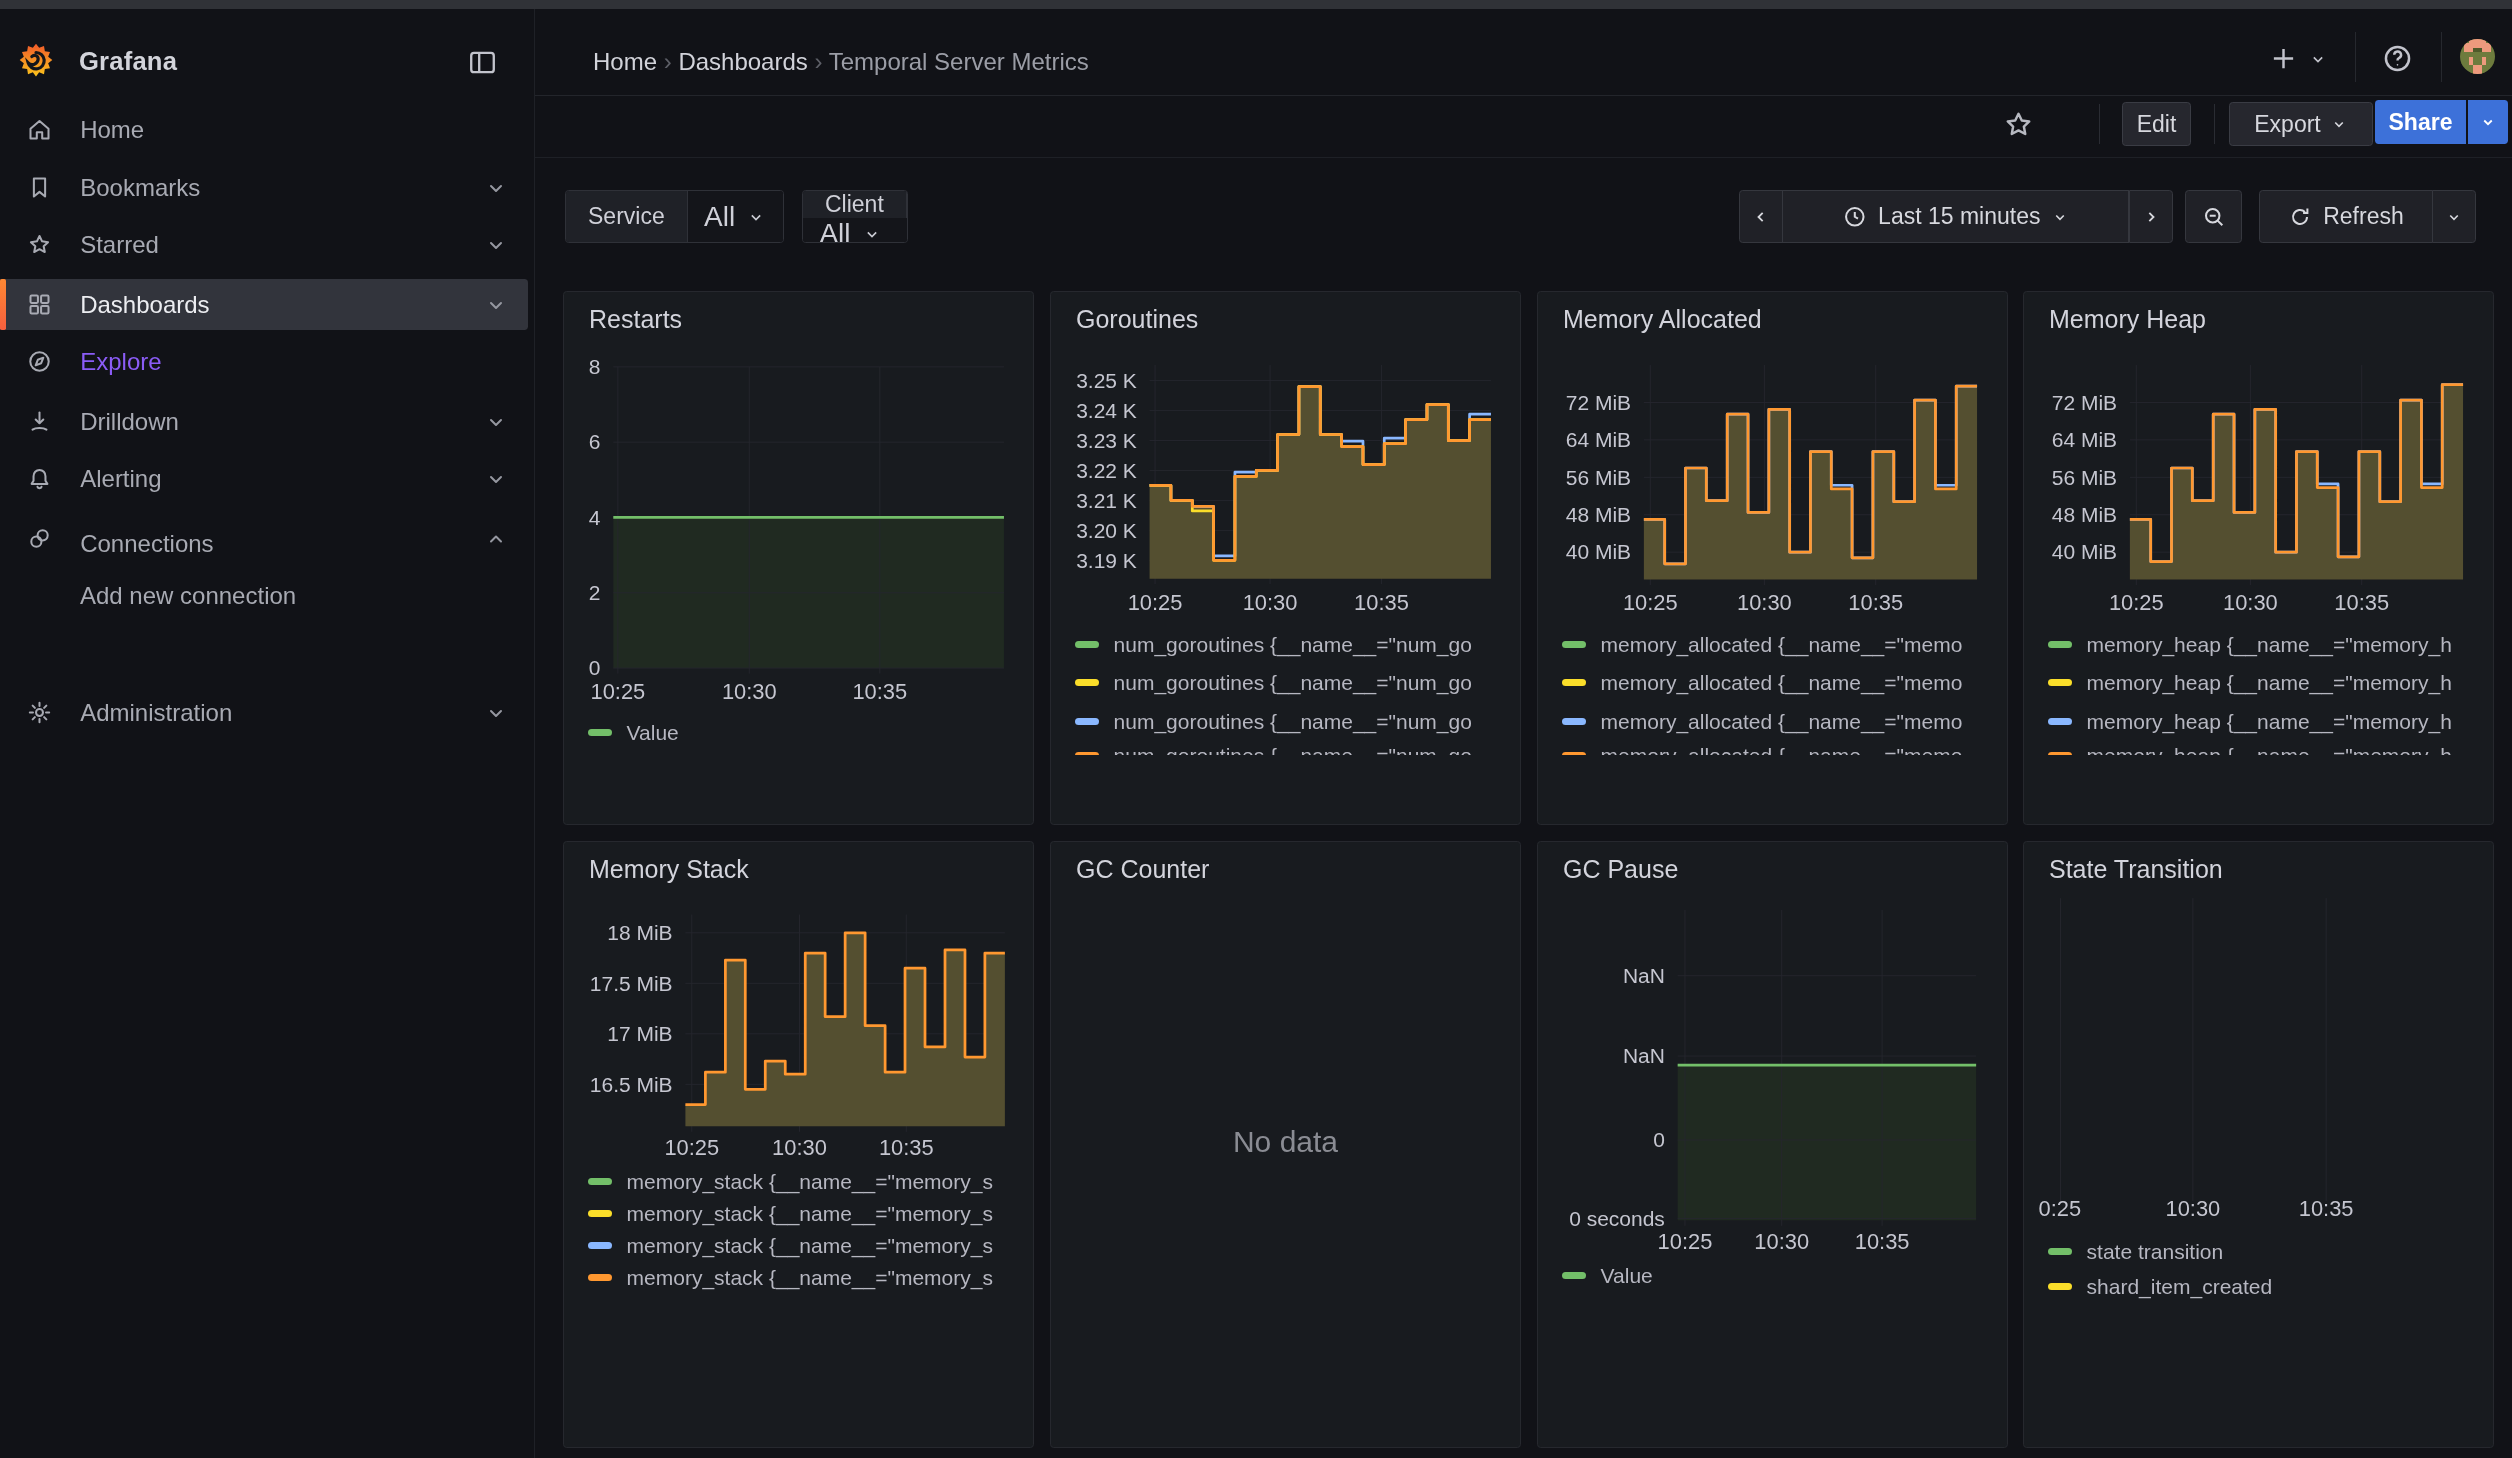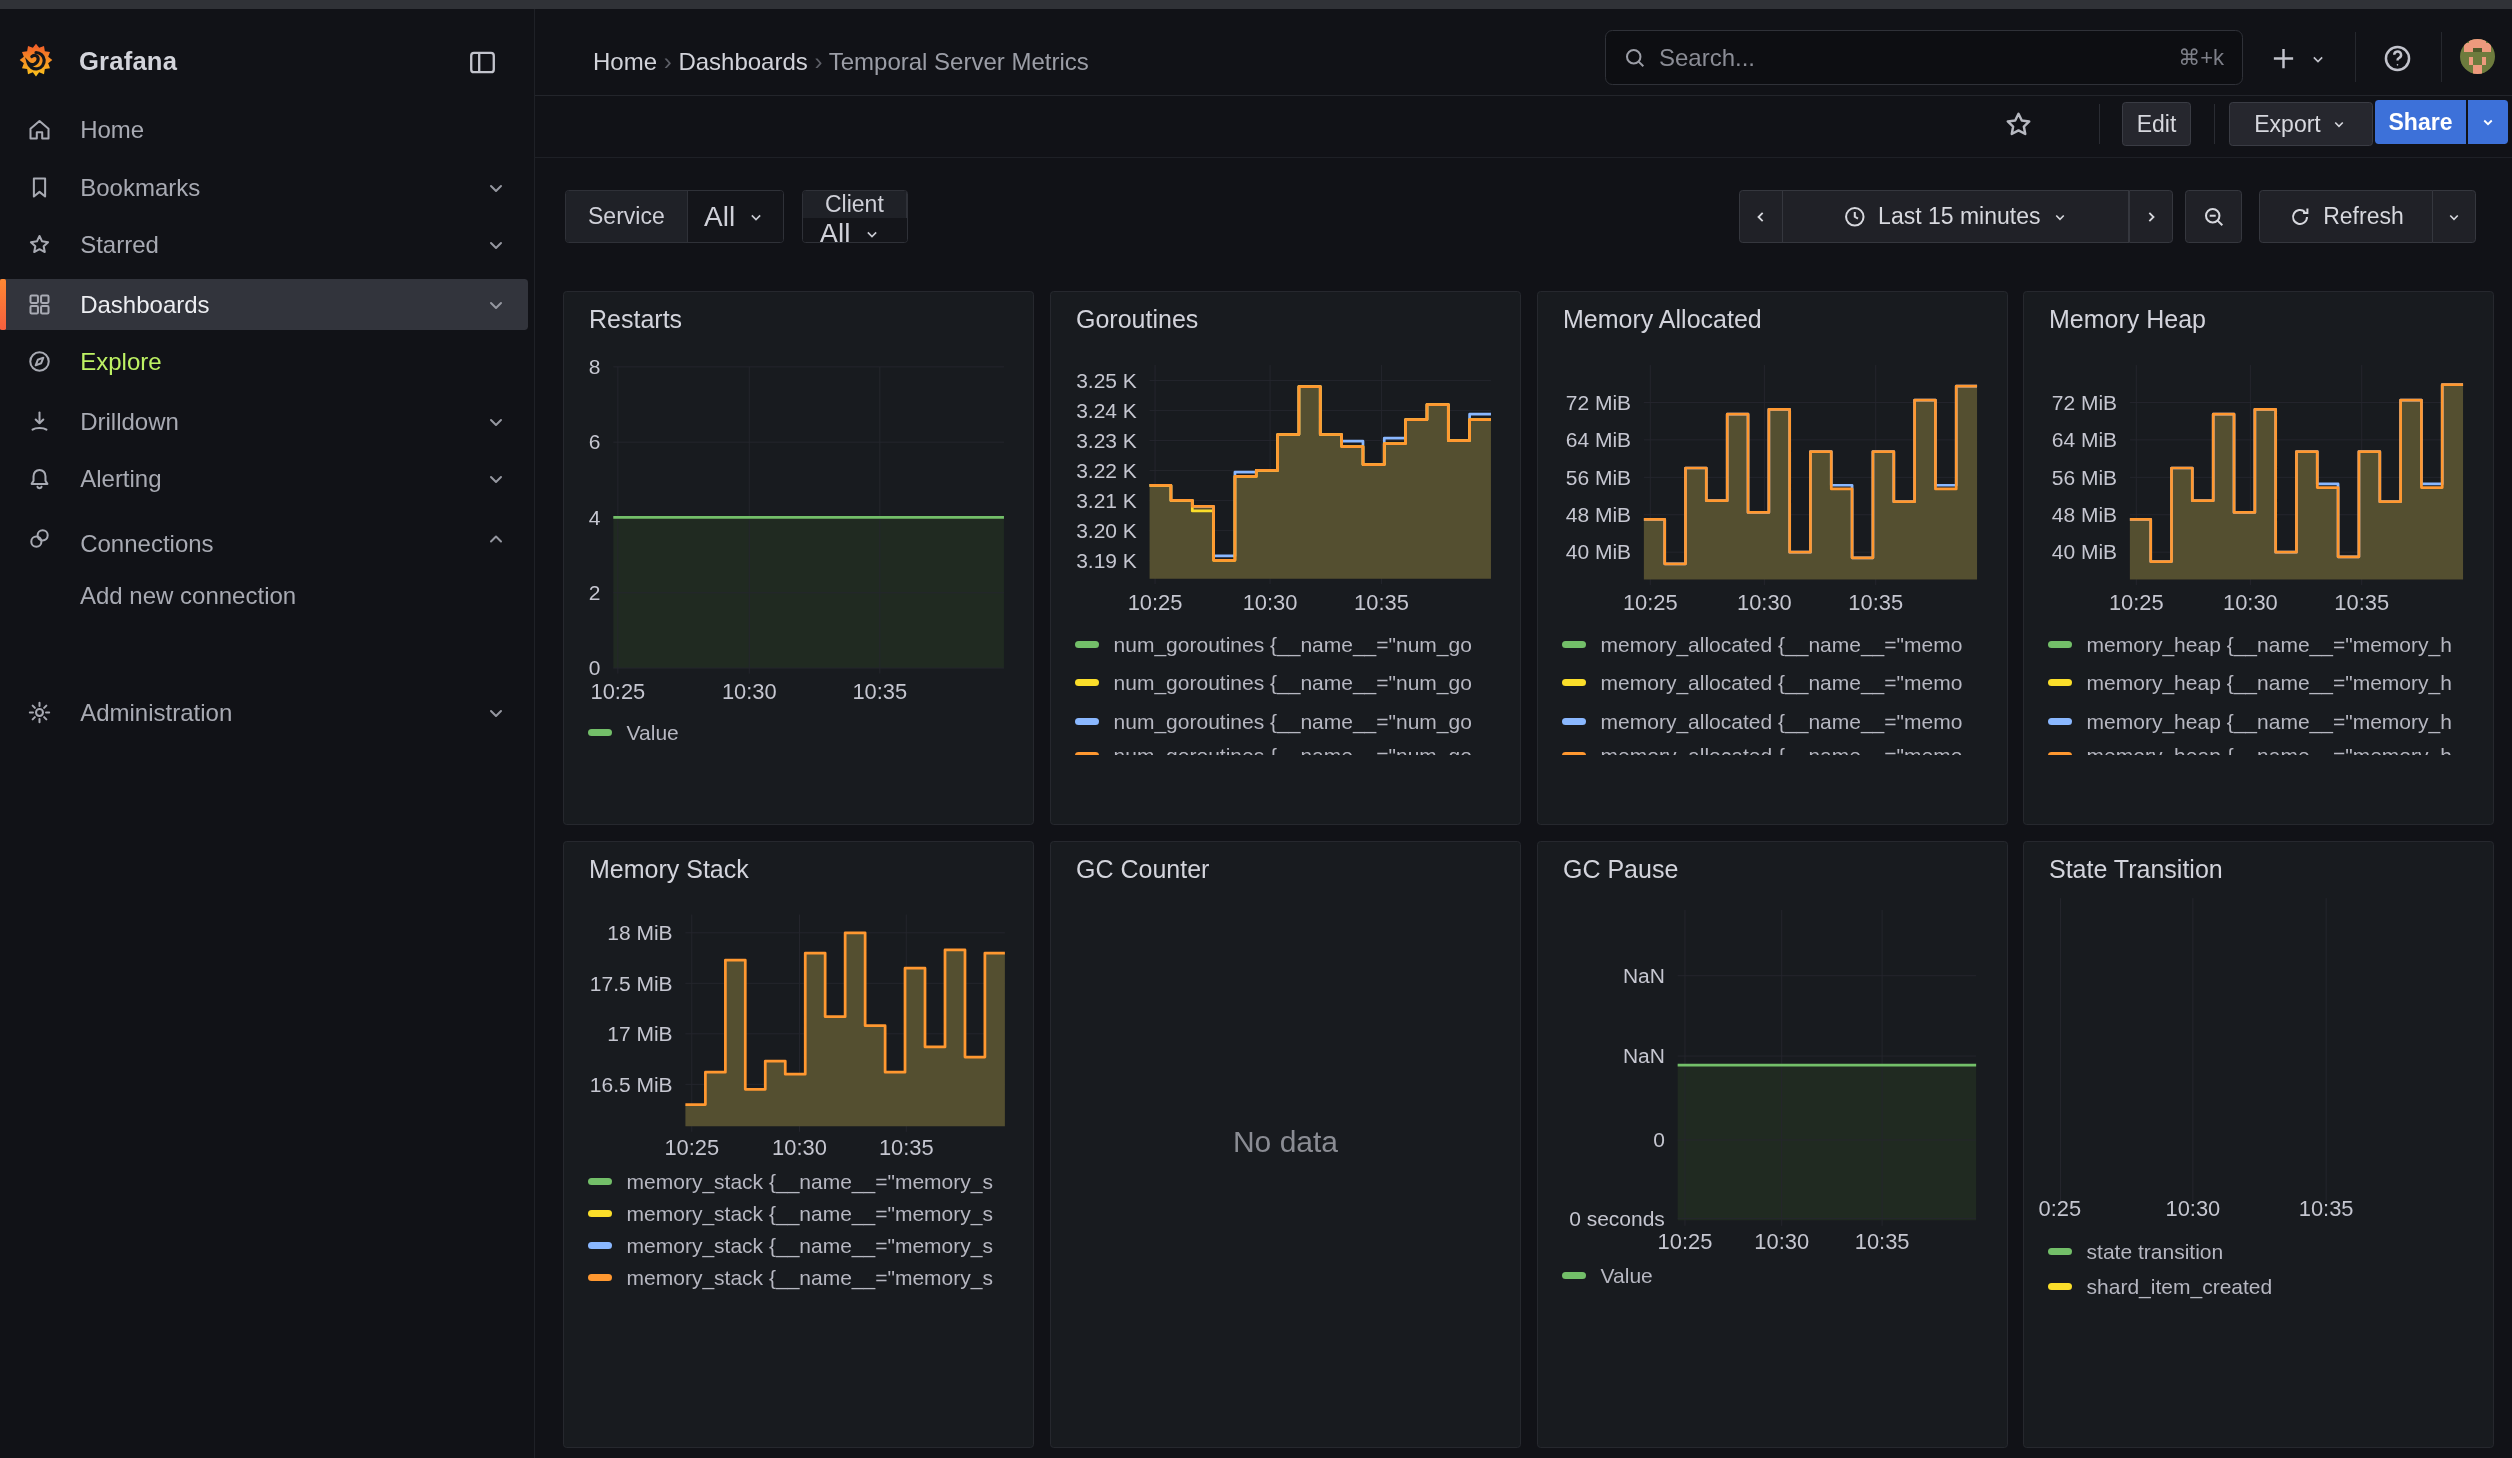--- a/index.html
+++ b/index.html
@@ -80,30 +80,20 @@
     </span>
 
     <nav class="abs crumb" style="left:593px;">
       <span class="crumb-link">Home</span>
       <span class="crumb-sep"> › </span>
       <span class="crumb-link">Dashboards</span>
       <span class="crumb-sep"> › </span>
       <span class="crumb-current">Temporal Server Metrics</span>
     </nav>
 
-    <div class="abs search">
-      <span style="margin:0 9px 0 16.4px;color:#9b9da6;">
-        <svg width="25.6" height="25.6" viewBox="0 0 24 24" fill="none" stroke="currentColor" stroke-width="1.9">
-          <circle cx="11" cy="11" r="6.3"></circle>
-            <path d="M15.6 15.6 L20 20"></path>
-        </svg>
-      </span>
-      <input placeholder="Search..." style="">
-      <span class="kbd">⌘+k</span>
-    </div>
 
     <span class="abs hdr-icon" style="left:2267px;top:33px;">
       <svg width="33" height="33" viewBox="0 0 24 24" fill="none" stroke="currentColor" stroke-width="1.8">
           <path d="M12 5 V19 M5 12 H19"></path>
         </svg>
     </span>
     <span class="abs hdr-icon" style="left:2308px;top:40px;">
       <svg width="20" height="20" viewBox="0 0 24 24" fill="none" stroke="currentColor" stroke-width="2">
           <path d="M7 10 L12 15 L17 10"></path>
         </svg>
@@ -184,21 +174,21 @@
           </svg>
         </span>
       </div>
       <div class="abs" style="left: 0px; top: 240px; width: 528px; height: 51px; display: flex; align-items: center; cursor: pointer;">
         <span style="margin-left:25.6px;width:29px;color:#a8aab3;display:flex;">
           <svg width="27" height="27" viewBox="0 0 24 24" fill="none" stroke="currentColor" stroke-width="1.8" stroke-linejoin="round" stroke-linecap="round">
             <circle cx="12" cy="12" r="8.2"></circle>
             <path d="M15.4 8.6 L13.5 13.5 L8.6 15.4 L10.5 10.5 Z"></path>
           </svg>
         </span>
-        <span style="margin-left:25.6px;font-size:24px;color:#bef264;">Explore</span>
+        <span style="margin-left:25.6px;font-size:24px;color:#8b5cf6;">Explore</span>
       </div>
       <div class="abs" style="left: 0px; top: 300px; width: 528px; height: 51px; display: flex; align-items: center; cursor: pointer;">
         <span style="margin-left:25.6px;width:29px;color:#a8aab3;display:flex;">
           <svg width="27" height="27" viewBox="0 0 24 24" fill="none" stroke="currentColor" stroke-width="1.8" stroke-linejoin="round" stroke-linecap="round">
             <path d="M12 4 V13"></path>
             <path d="M8.6 10.2 L12 13.6 L15.4 10.2"></path>
             <path d="M5.8 19.2 C8.5 17.2 15.5 17.2 18.2 19.2"></path>
           </svg>
         </span>
         <span style="margin-left:25.6px;font-size:24px;color:#a8aab3;">Drilldown</span>

